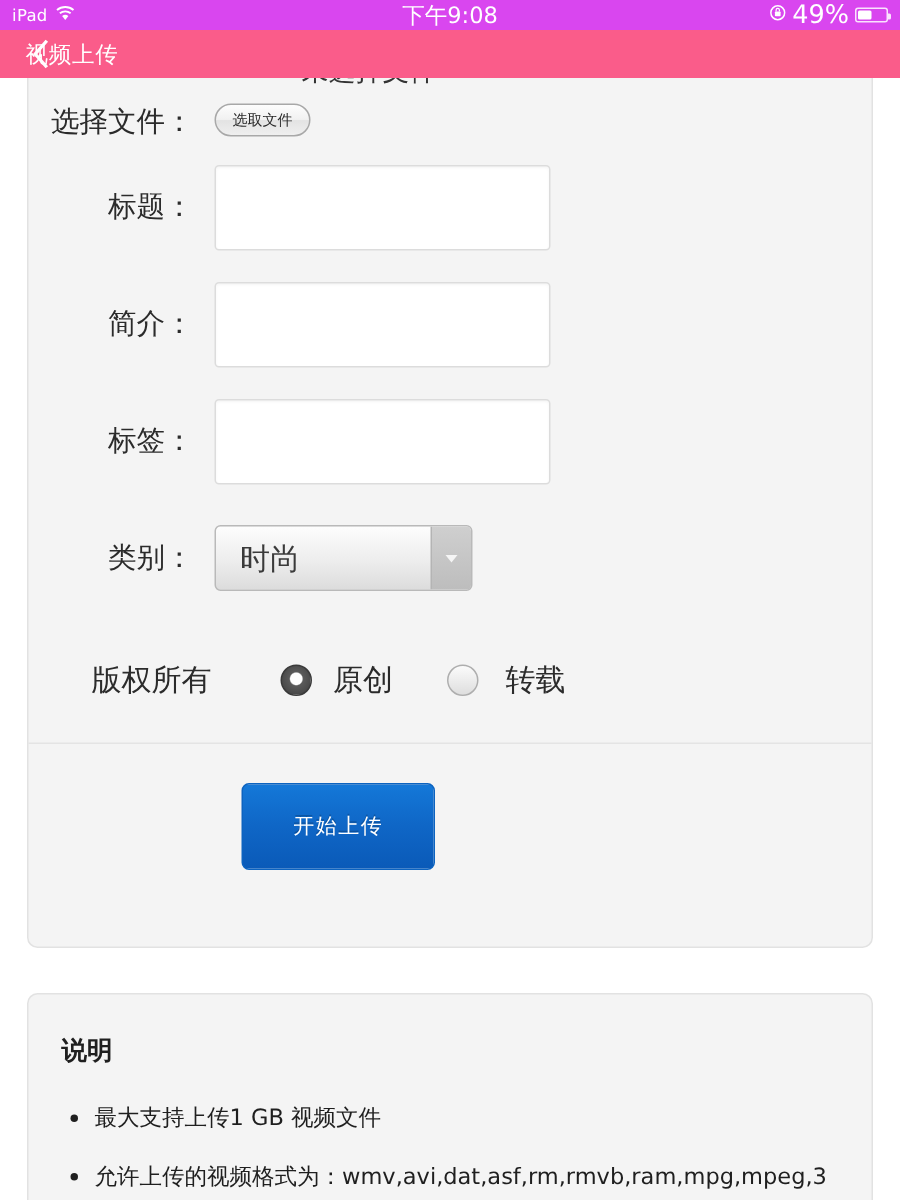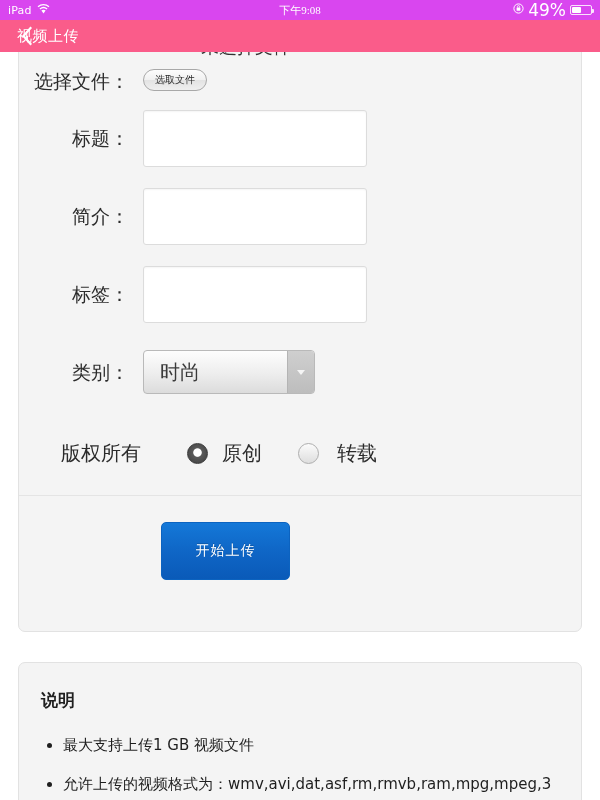--- a/index.html
+++ b/index.html
@@ -28,23 +28,22 @@
     display: flex;
     align-items: center;
     gap: 5px;
   }
   .status-device { font-size: 11px; letter-spacing: 0.2px; }
   .wifi-icon { display: block; }
   .status-center {
     position: absolute;
     left: 0; right: 0;
     text-align: center;
-    font-size: 11px;
+    font-size: 15px;
     pointer-events: none;
-    font-family: Liberation Serif, serif;
   }
   .status-right {
     margin-left: auto;
     display: flex;
     align-items: center;
     gap: 4px;
     z-index: 2;
   }
   .lock-icon { display: block; }
   .battery-pct { font-size: 17px; }

